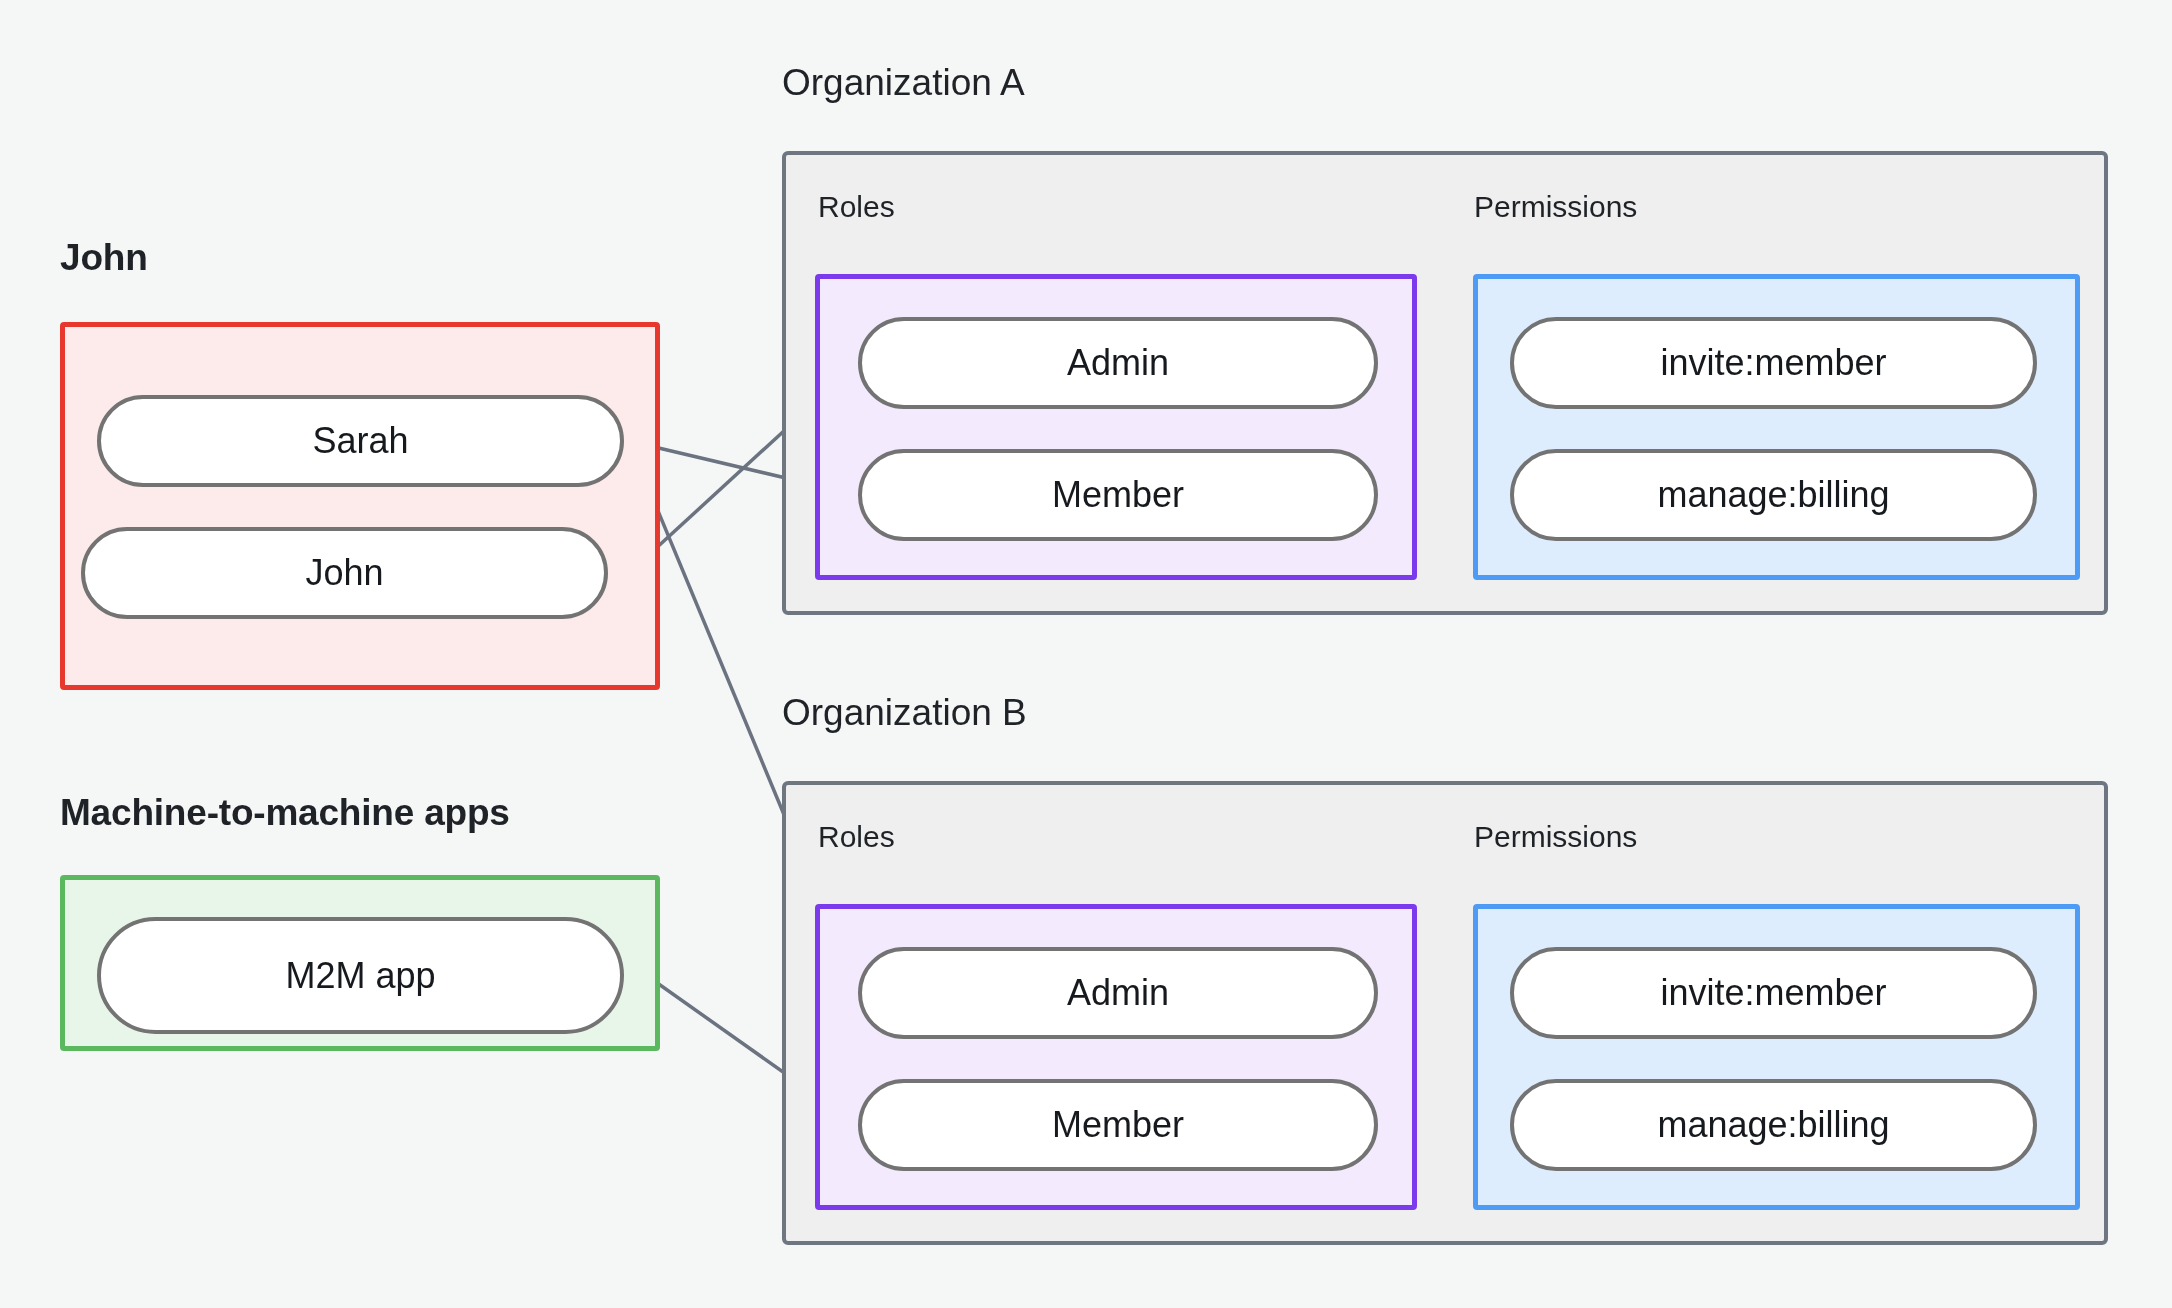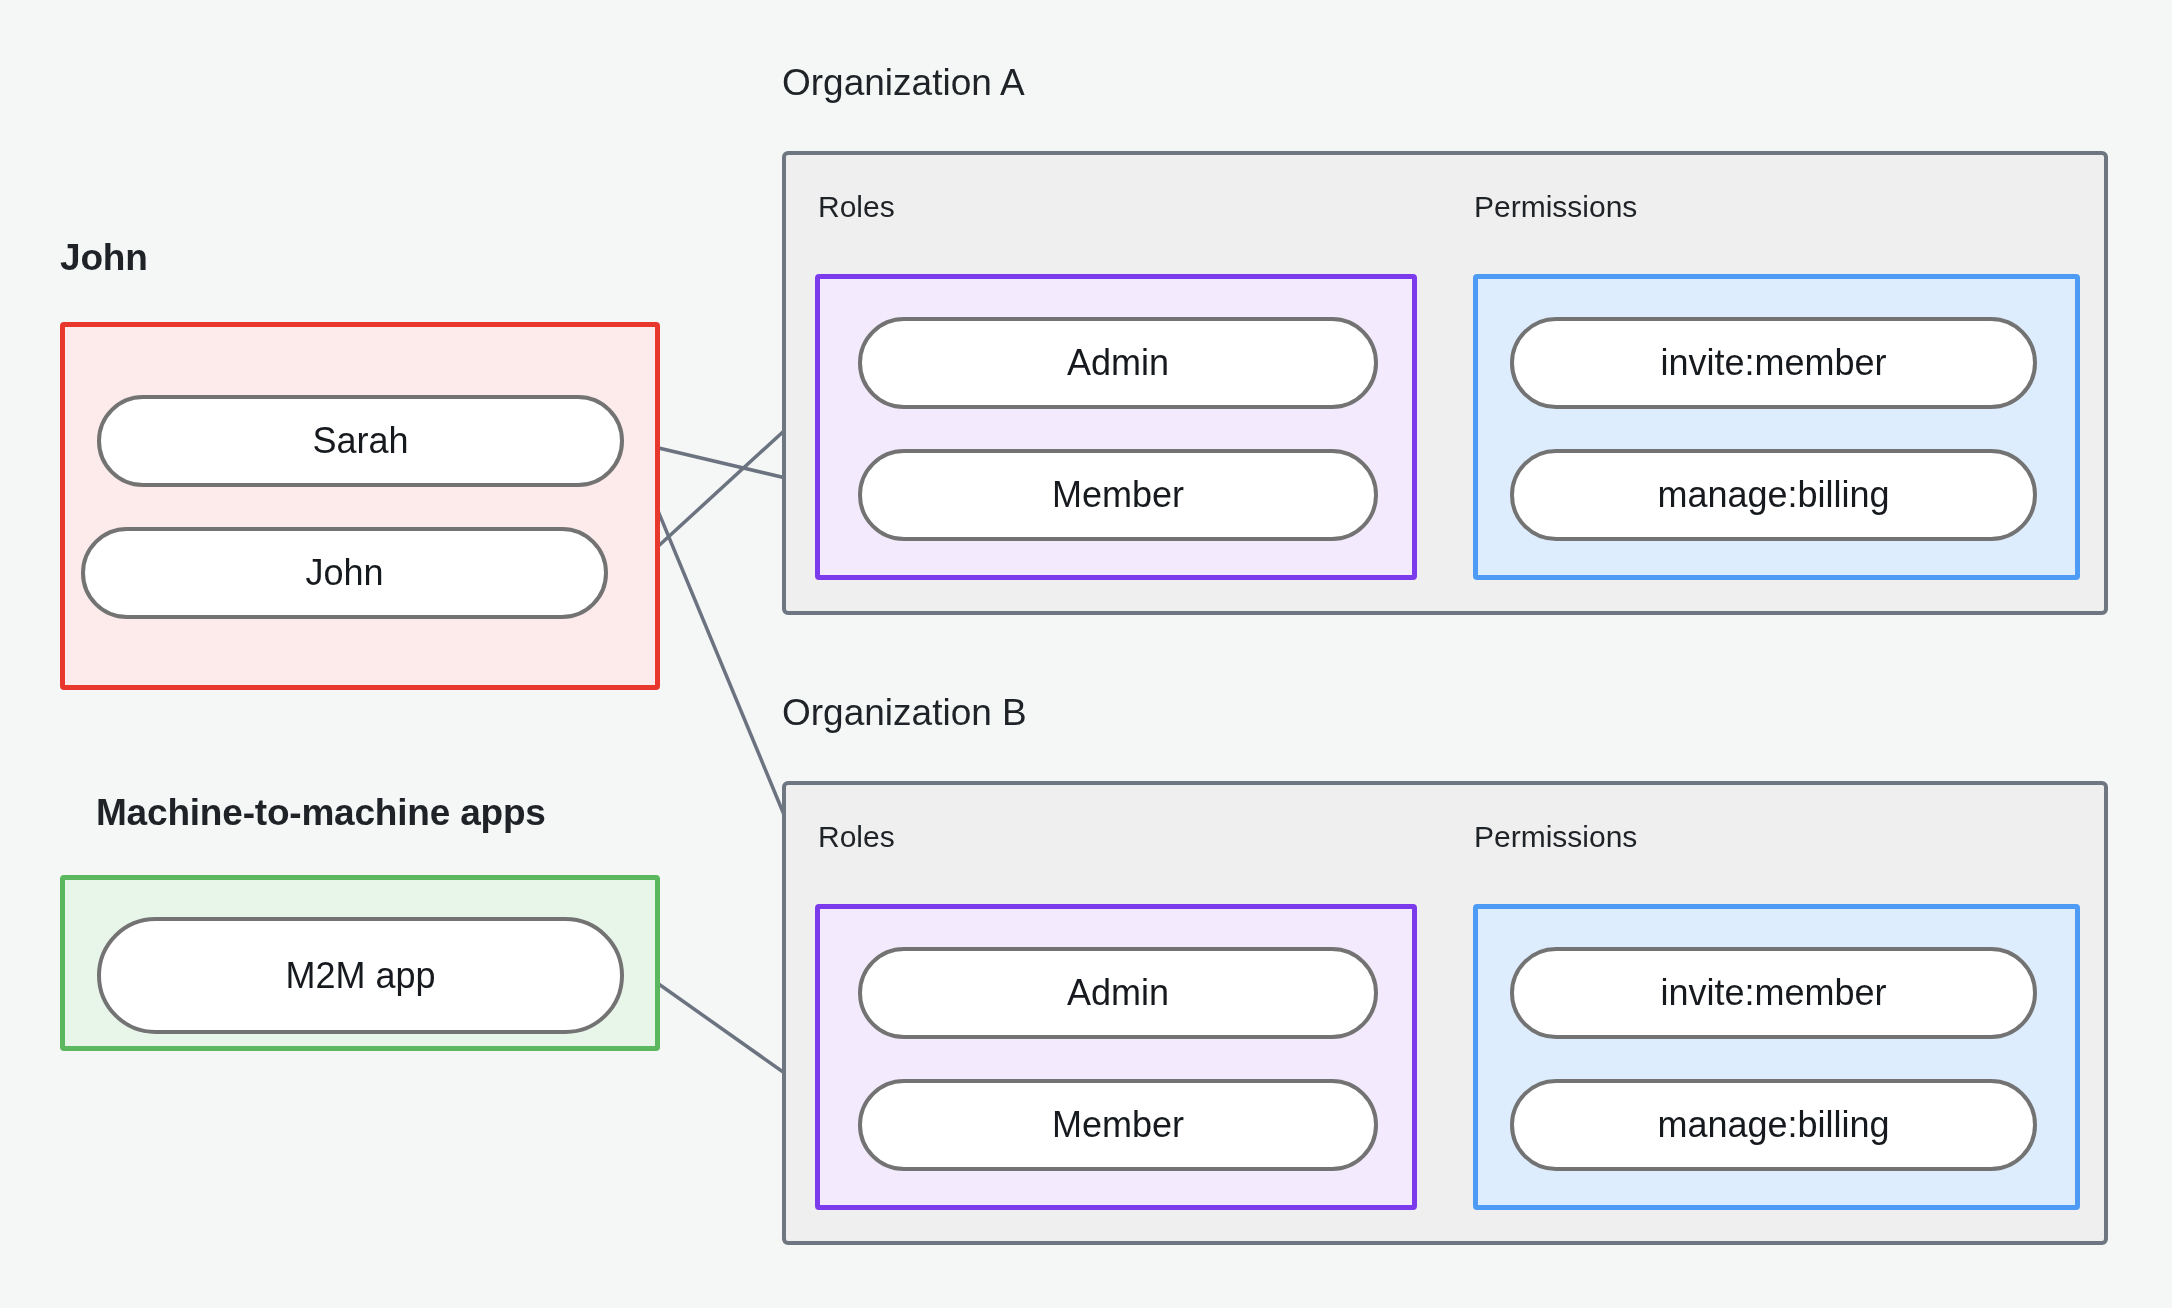--- a/index.html
+++ b/index.html
@@ -122,21 +122,21 @@
   </svg>
 
   <div class="group-title" style="left:60px; top:237px;">John</div>
 
   <div class="box box-users" style="left:60px; top:322px; width:600px; height:368px;"></div>
 
   <div class="pill" style="left:97px; top:395px; width:527px; height:92px;">Sarah</div>
 
   <div class="pill" style="left:81px; top:527px; width:527px; height:92px;">John</div>
 
-  <div class="group-title" style="left:60px; top:792px;margin-left:36px;">Machine-to-machine apps</div>
+  <div class="group-title" style="left:60px; top:792px;">Machine-to-machine apps</div>
 
   <div class="box box-m2m" style="left:60px; top:875px; width:600px; height:176px;"></div>
 
   <div class="pill" style="left:97px; top:917px; width:527px; height:117px;">M2M app</div>
 
   <div class="org-title" style="left:782px; top:62px;">Organization A</div>
 
   <div class="box box-org" style="left:782px; top:151px; width:1326px; height:464px;"></div>
 
   <div class="section-title" style="left:818px; top:190px;">Roles</div>

